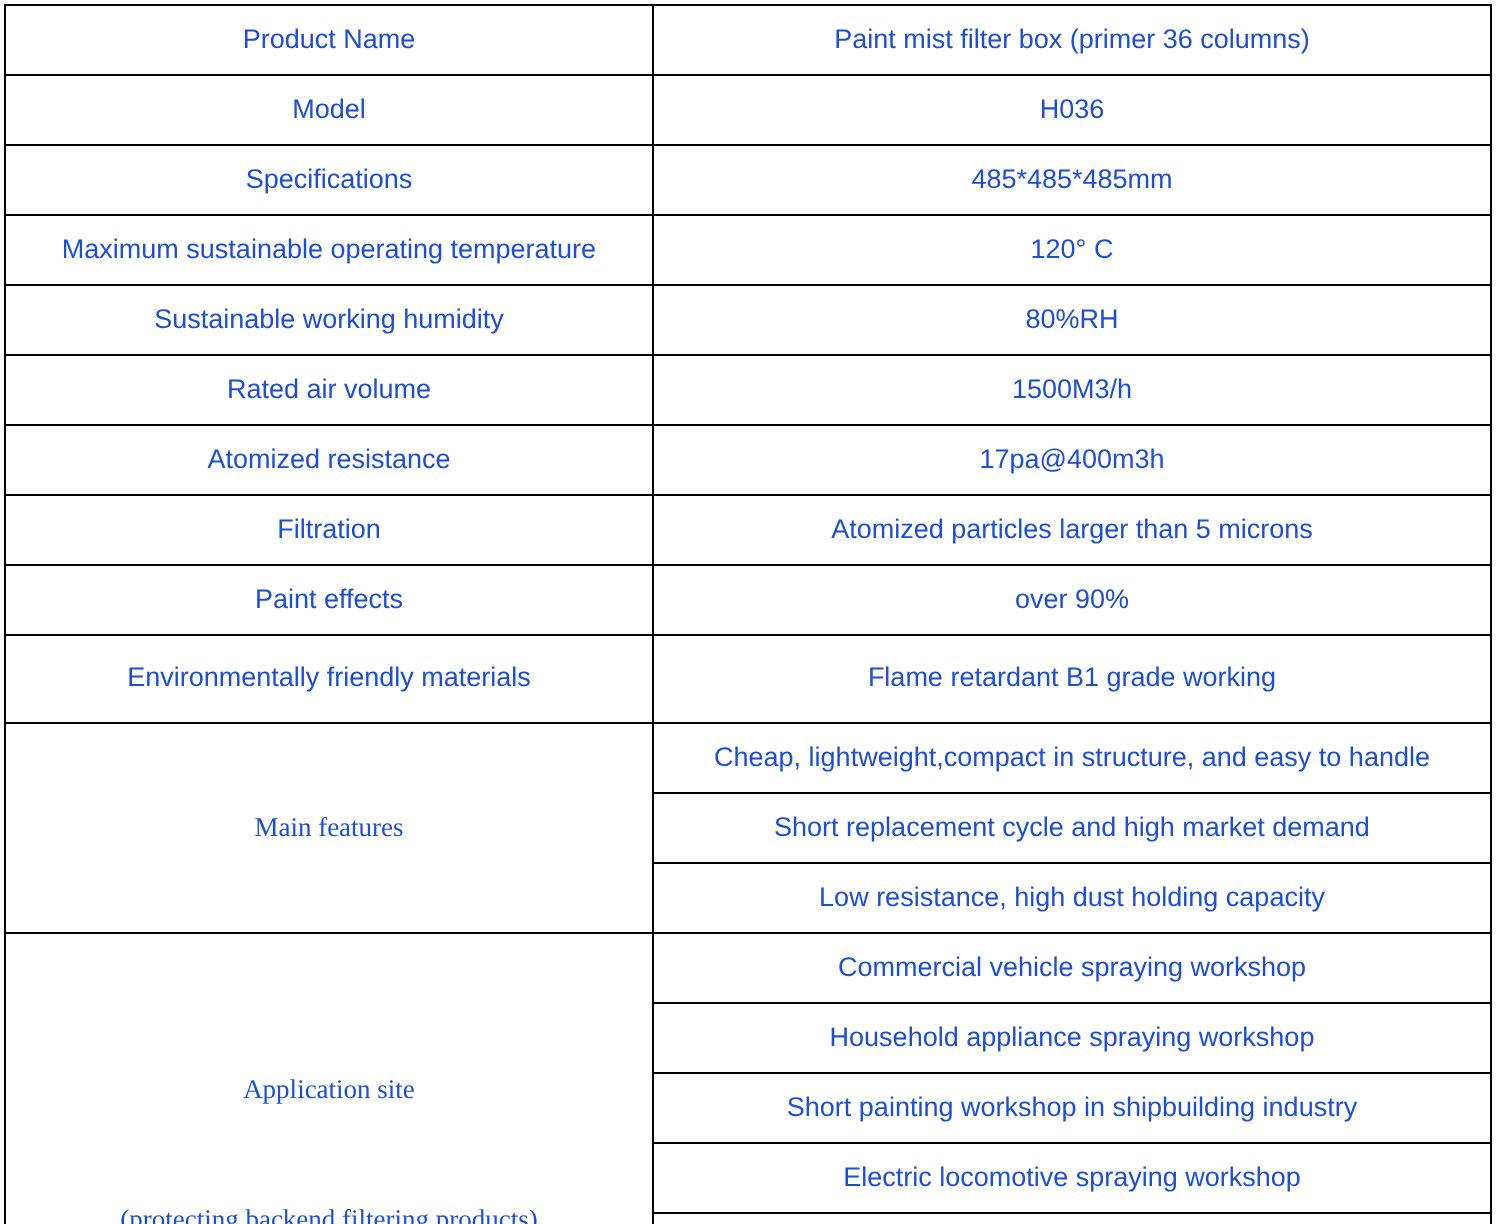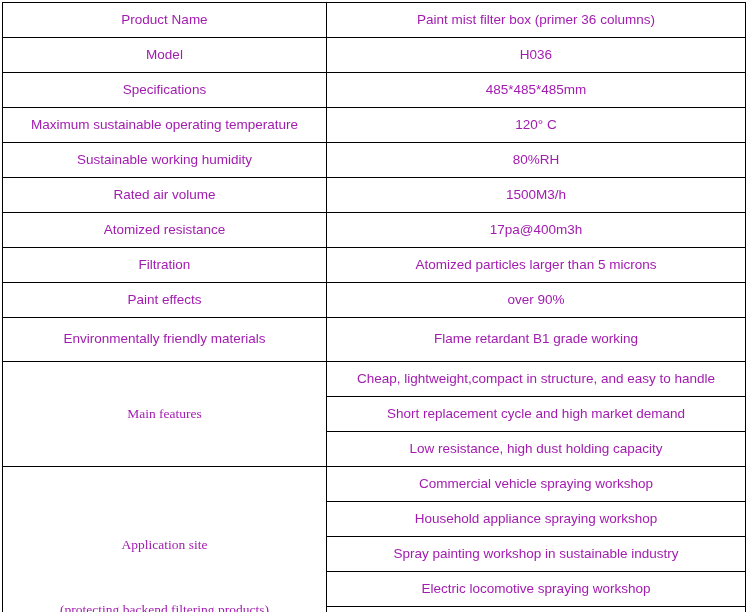--- a/index.html
+++ b/index.html
@@ -20,21 +20,21 @@
     width: 743px;
     background: #ffffff;
   }
   col.col-label { width: 324px; }
   col.col-value { width: 419px; }
   td {
     border: 1px solid #000000;
     text-align: center;
     vertical-align: middle;
     font-size: 13.5px;
-    color: #a21caf;
+    color: #1d4ed8;
     padding: 2px 6px;
     height: 30px;           
     line-height: 1.35;
     overflow: hidden;
     white-space: nowrap;
   }
   tr.tall td { height: 39px; }
   td.span-label { white-space: normal; font-family: Liberation Serif, serif; }
   .two-line div { white-space: nowrap; margin-top: 47px; }
 </style>
@@ -103,21 +103,21 @@
       <td rowspan="5" class="span-label two-line">
         <div>Application site</div>
         <div>(protecting backend filtering products)</div>
       </td>
       <td>Commercial vehicle spraying workshop</td>
     </tr>
     <tr>
       <td>Household appliance spraying workshop</td>
     </tr>
     <tr>
-      <td>Spray painting workshop in sustainable industry</td>
+      <td>Short painting workshop in shipbuilding industry</td>
     </tr>
     <tr>
       <td>Electric locomotive spraying workshop</td>
     </tr>
     <tr>
       <td>Heavy Industry Spray Coating Workshop</td>
     </tr>
   </tbody>
 </table>
 

